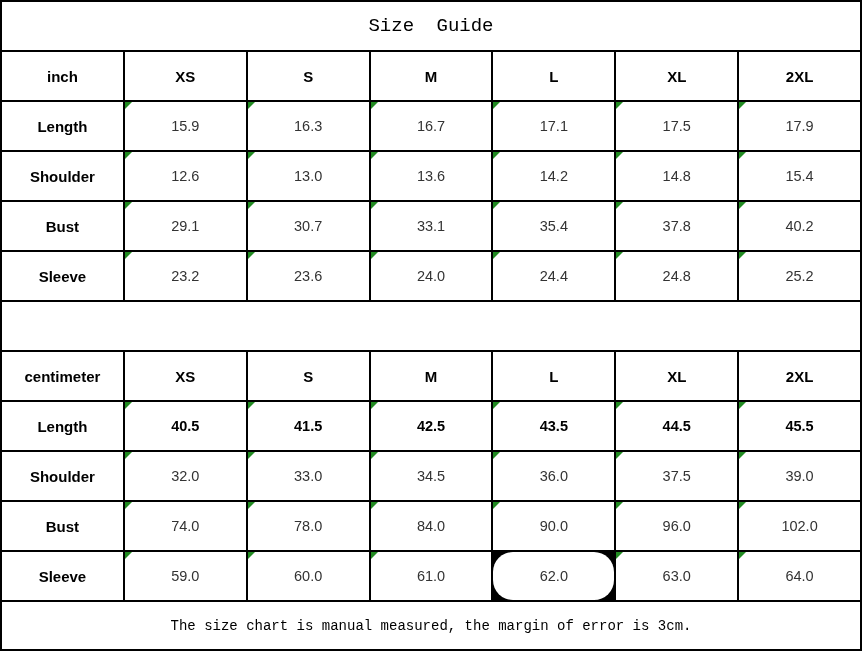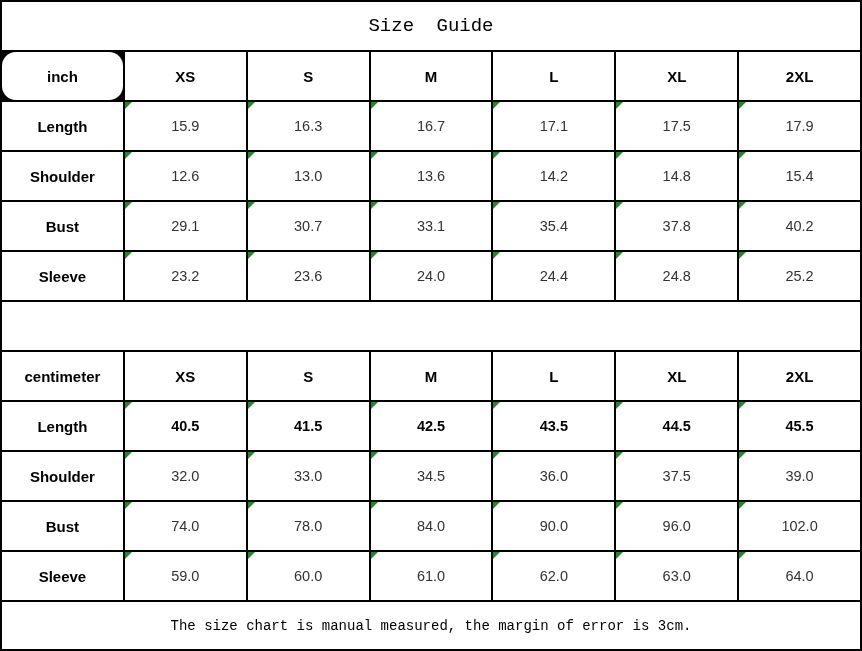--- a/index.html
+++ b/index.html
@@ -72,21 +72,21 @@
 </style>
 </head>
 <body>
 
 <div class="panel">
   <div class="cell title-cell">Size Guide</div>
 
   <div class="cell gap-cell"></div>
 
   <div class="cell footer-cell">The size chart is manual measured, the margin of error is 3cm.</div>
-<div class="cell hdr" style="grid-area: 2 / 1; border-radius: 14px;">
+<div class="cell hdr" style="grid-area: 2 / 1;">
       <span>inch</span>
     </div>
     <div class="cell hdr" style="grid-area: 2 / 2;">
       <span>XS</span>
     </div>
     <div class="cell hdr" style="grid-area: 2 / 3;">
       <span>S</span>
     </div>
     <div class="cell hdr" style="grid-area: 2 / 4;">
       <span>M</span>
@@ -318,21 +318,21 @@
       <span>59.0</span>
     </div>
     <div class="cell val" style="grid-area: 12 / 3;">
       <span class="marker"></span>
       <span>60.0</span>
     </div>
     <div class="cell val" style="grid-area: 12 / 4;">
       <span class="marker"></span>
       <span>61.0</span>
     </div>
-    <div class="cell val" style="grid-area: 12 / 5;">
+    <div class="cell val" style="grid-area: 12 / 5; border-radius: 20px;">
       <span class="marker"></span>
       <span>62.0</span>
     </div>
     <div class="cell val" style="grid-area: 12 / 6;">
       <span class="marker"></span>
       <span>63.0</span>
     </div>
     <div class="cell val" style="grid-area: 12 / 7;">
       <span class="marker"></span>
       <span>64.0</span>

